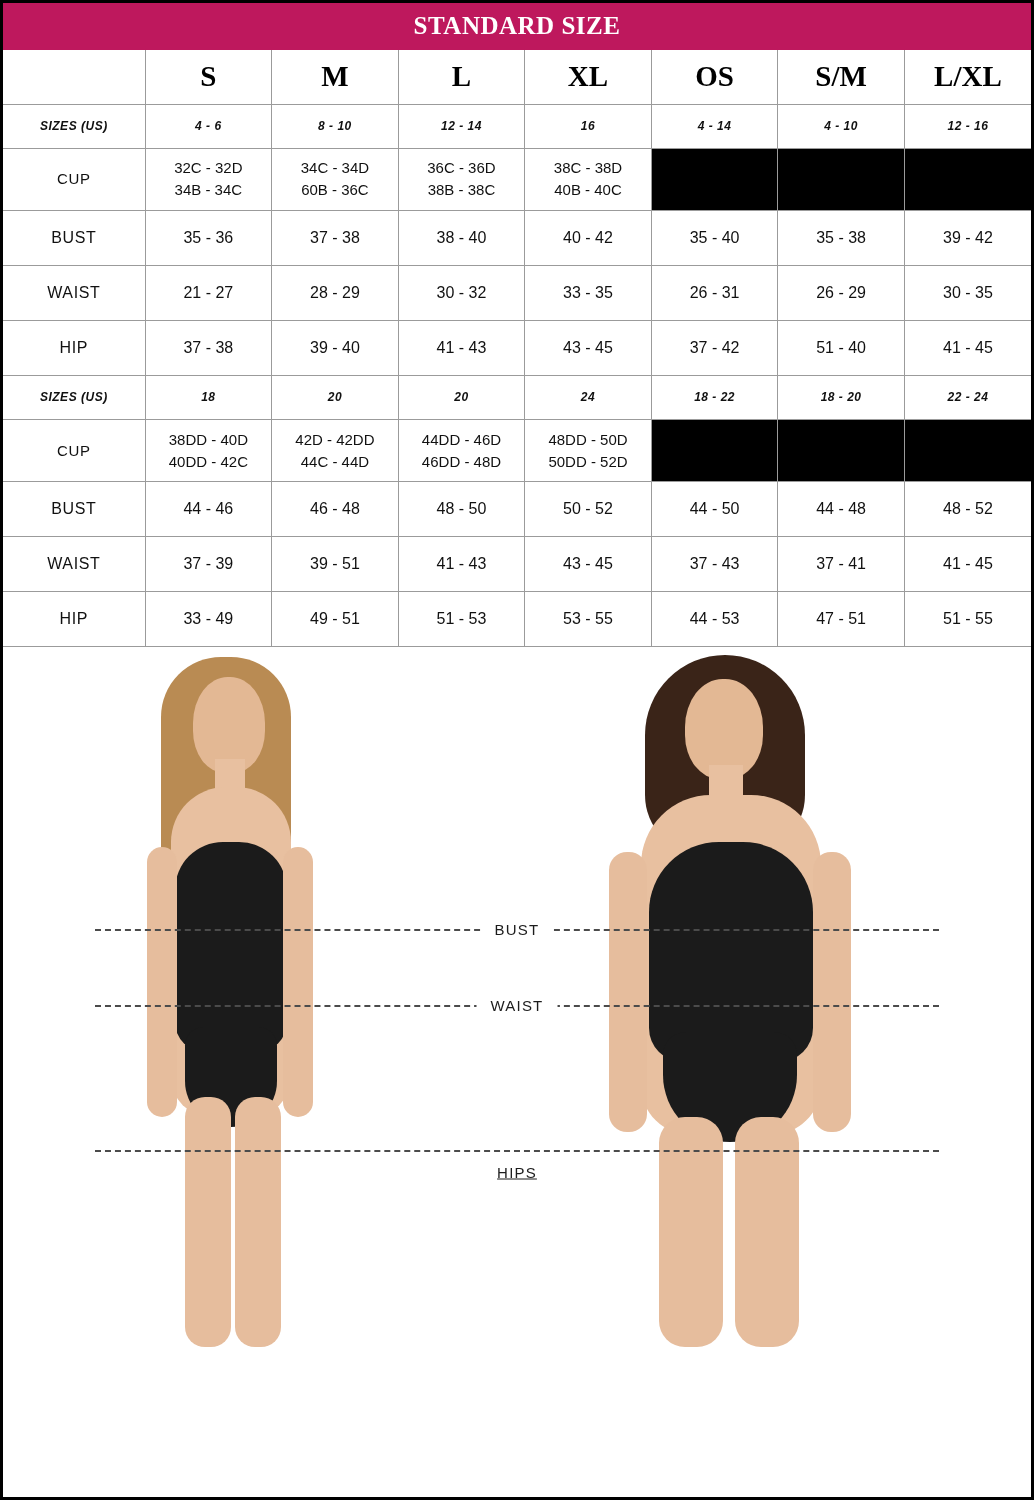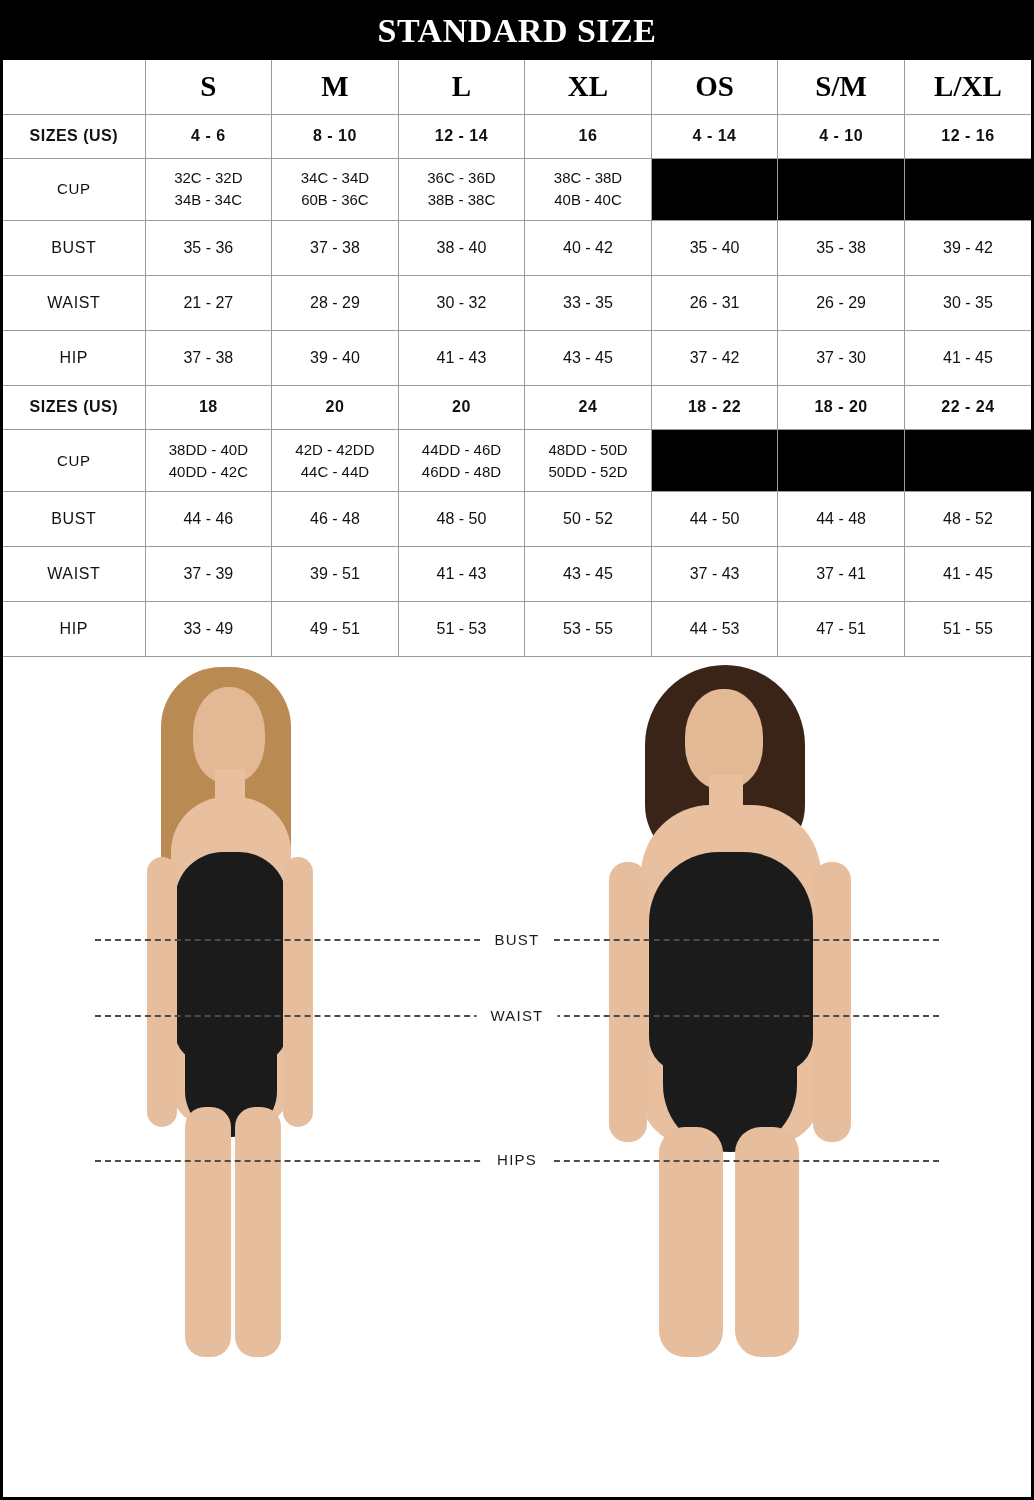--- a/index.html
+++ b/index.html
@@ -13,26 +13,26 @@
     width: 1034px;
     height: 1500px;
     position: relative;
     background: #ffffff;
     border: 3px solid #000000;
     overflow: hidden;
   }
 
   
   .banner {
-    background: #000000;
+    background: #be185d;
     color: #ffffff;
     text-align: center;
     font-family: "Liberation Serif", serif;
     font-weight: bold;
-    font-size: 34px;
+    font-size: 25px;
     letter-spacing: 0.5px;
     padding: 9px 0 10px 0;
   }
 
   
   table.size-table {
     width: 100%;
     border-collapse: collapse;
     table-layout: fixed;
   }
@@ -59,23 +59,24 @@
   tr.header-row td {
     font-family: "Liberation Serif", serif;
     font-weight: bold;
     font-size: 29px;
     height: 54px;
     color: #000000;
   }
   tr.header-row td.rowlabel { border-left: none; }
   tr.sizes-row td {
     font-weight: bold;
-    font-size: 16px;
+    font-size: 12px;
     height: 44px;
     letter-spacing: 0.5px;
+    font-style: italic;
   }
   tr.cup-row td { height: 62px; line-height: 1.45; font-size: 15px; }
   tr.meas-row td { height: 55px; font-size: 16px; }
   td.blackout {
     background: #000000;
     border-color: #000000;
   }
   td.firstcol-blank { border-left: none; }
 
   
@@ -225,21 +226,21 @@
         <td>30 - 35</td>
       </tr>
 
       <tr class="meas-row">
         <td class="rowlabel">HIP</td>
         <td>37 - 38</td>
         <td>39 - 40</td>
         <td>41 - 43</td>
         <td>43 - 45</td>
         <td>37 - 42</td>
-        <td>37 - 30</td>
+        <td>51 - 40</td>
         <td>41 - 45</td>
       </tr>
     </tbody>
   </table>
 
 
   <table class="size-table">
     <colgroup>
       <col class="col-label">
         <col class="col-data">
@@ -349,16 +350,16 @@
       <div class="leg" style="left:142px; top:470px; width:64px; height:230px; border-radius:26px;"></div>
     </div>
 
     <div class="measure-line" style="top:282px;"></div>
     <div class="measure-label" style="top:282px;">BUST</div>
 
     <div class="measure-line" style="top:358px;"></div>
     <div class="measure-label" style="top:358px;">WAIST</div>
 
     <div class="measure-line" style="top:503px;"></div>
-    <div class="measure-label" style="top:502px;">HIPS</div>
+    <div class="measure-label" style="top:525px;text-decoration:underline;">HIPS</div>
   </div>
 
 </div>
 
 </body></html>

